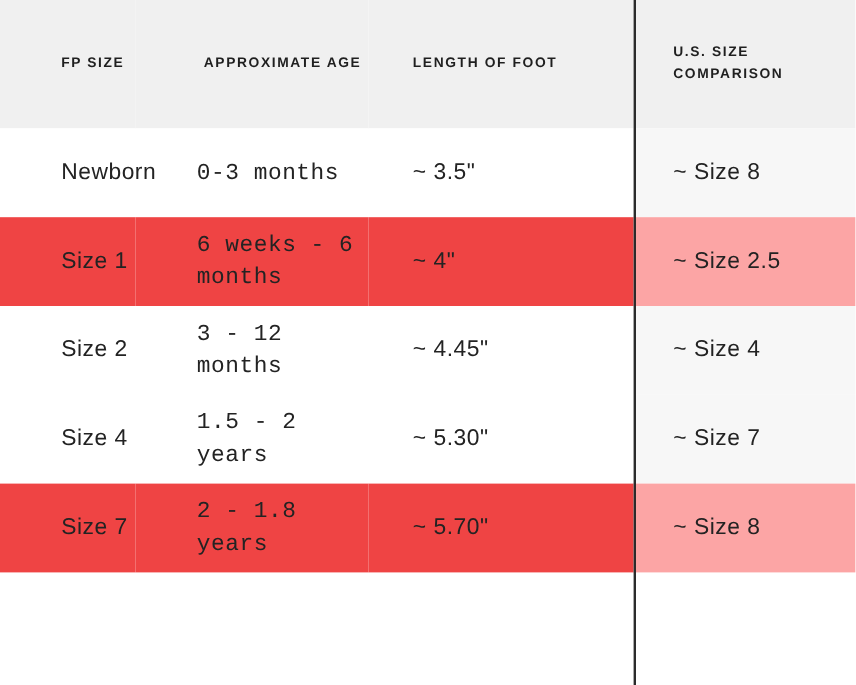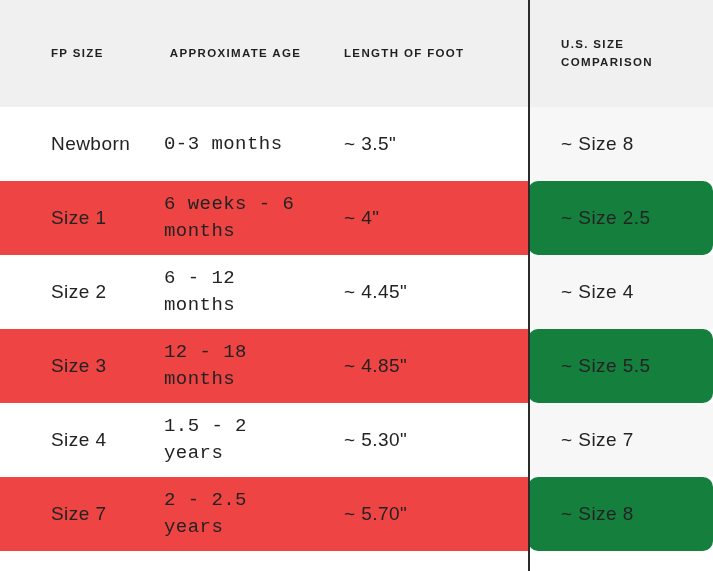--- a/index.html
+++ b/index.html
@@ -62,21 +62,21 @@
   }
   tbody td .cell-inner { line-height: 1.4; }
   td.d0 .cell-inner { padding-left: 51px; }
   td.d1 .cell-inner { padding-left: 51px; font-family: Liberation Mono, monospace; }
   td.d2 .cell-inner { padding-left: 37px; }
   td.d3 .cell-inner { padding-left: 33px; }
 
   tbody tr.row-even td { background: #ffffff; }
   tbody tr.row-odd td { background: #ef4444; }
   tbody tr.row-even td.d3 { background: #f7f7f7; }
-  tbody tr.row-odd td.d3 { background: #15803d; border-radius: 10px; }
+  tbody tr.row-odd td.d3 { background: #fca5a5; }
 
   .divider {
     position: absolute;
     top: 0;
     left: 528px;
     width: 1.5px;
     height: 571px;
     background: #2b2b2b;
     pointer-events: none;
   }
@@ -135,41 +135,27 @@
           </td>
         <td class="d3">
             <div class="cell-inner">~ Size 2.5</div>
           </td>
       </tr>
       <tr class="row-even">
         <td class="d0">
             <div class="cell-inner">Size 2</div>
           </td>
         <td class="d1">
-            <div class="cell-inner">6 - 12 months</div>
+            <div class="cell-inner">3 - 12 months</div>
           </td>
         <td class="d2">
             <div class="cell-inner">~ 4.45"</div>
           </td>
         <td class="d3">
             <div class="cell-inner">~ Size 4</div>
-          </td>
-      </tr>
-      <tr class="row-odd">
-        <td class="d0">
-            <div class="cell-inner">Size 3</div>
-          </td>
-        <td class="d1">
-            <div class="cell-inner">12 - 18 months</div>
-          </td>
-        <td class="d2">
-            <div class="cell-inner">~ 4.85"</div>
-          </td>
-        <td class="d3">
-            <div class="cell-inner">~ Size 5.5</div>
           </td>
       </tr>
       <tr class="row-even">
         <td class="d0">
             <div class="cell-inner">Size 4</div>
           </td>
         <td class="d1">
             <div class="cell-inner">1.5 - 2 years</div>
           </td>
         <td class="d2">
@@ -177,21 +163,21 @@
           </td>
         <td class="d3">
             <div class="cell-inner">~ Size 7</div>
           </td>
       </tr>
       <tr class="row-odd">
         <td class="d0">
             <div class="cell-inner">Size 7</div>
           </td>
         <td class="d1">
-            <div class="cell-inner">2 - 2.5 years</div>
+            <div class="cell-inner">2 - 1.8 years</div>
           </td>
         <td class="d2">
             <div class="cell-inner">~ 5.70"</div>
           </td>
         <td class="d3">
             <div class="cell-inner">~ Size 8</div>
           </td>
       </tr>
     </tbody>
   </table>

